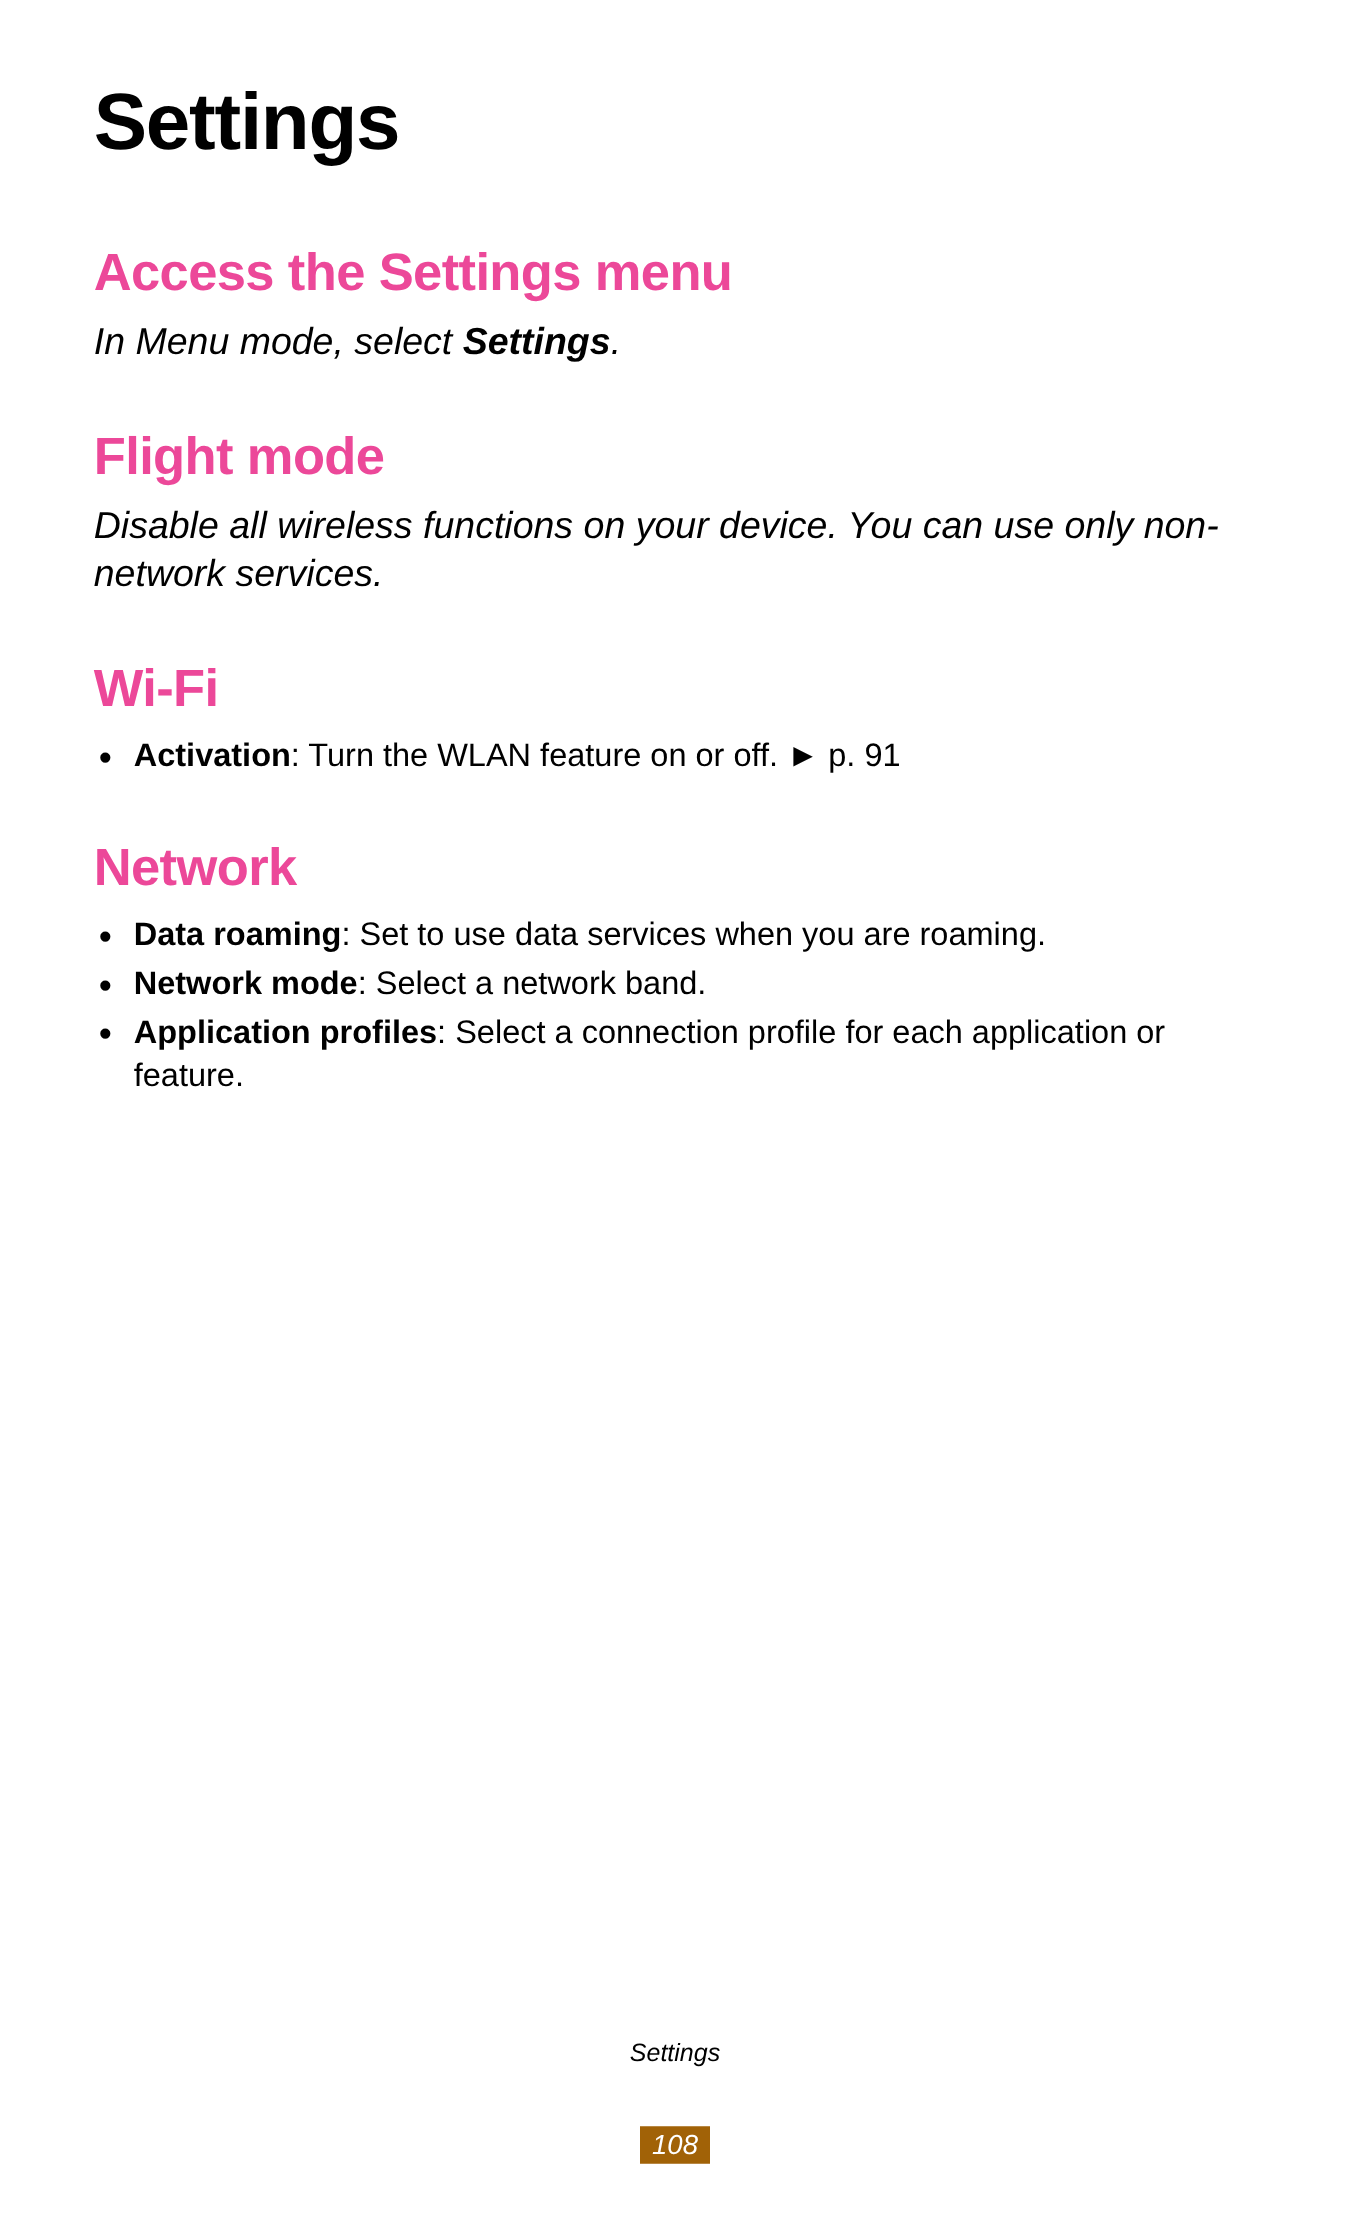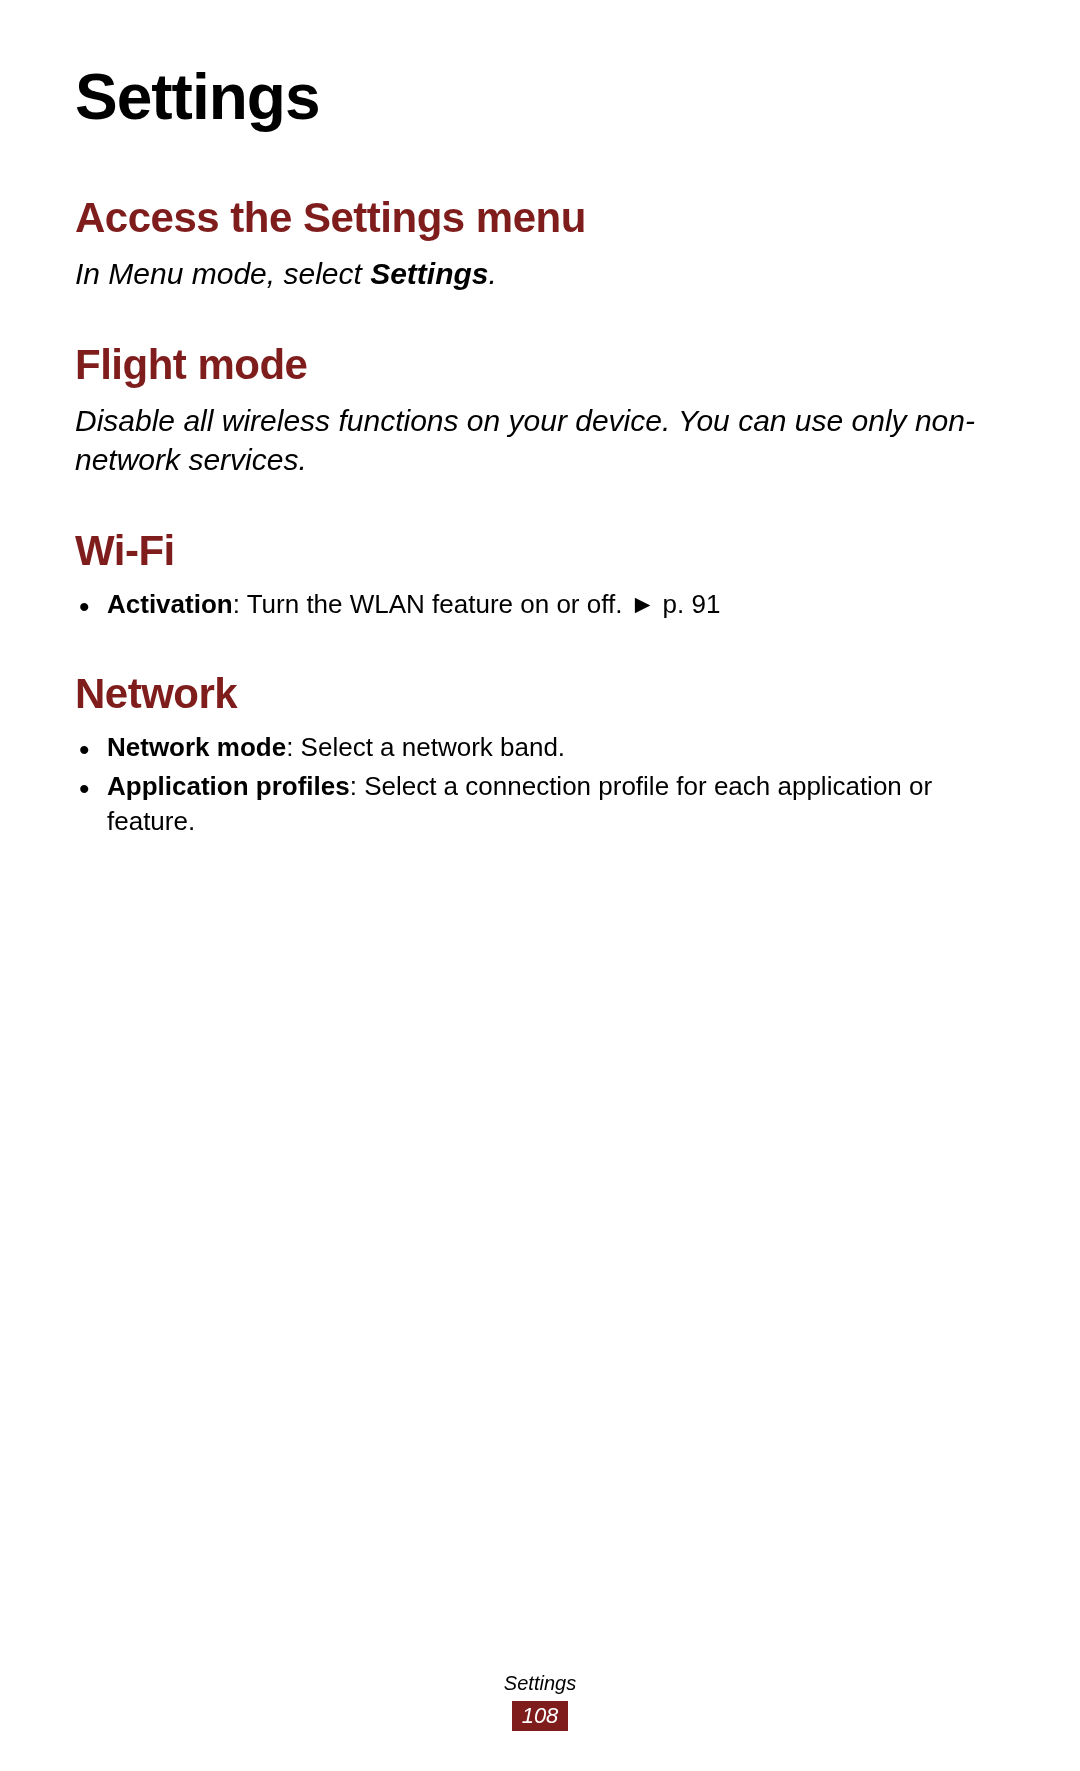--- a/index.html
+++ b/index.html
@@ -18,21 +18,21 @@
     }
     .page-title {
       font-size: 64px;
       font-weight: bold;
       margin-bottom: 60px;
       letter-spacing: -1px;
     }
     .section-heading {
       font-size: 42px;
       font-weight: bold;
-      color: #7f1d1d;
+      color: #ec4899;
       margin-bottom: 12px;
       letter-spacing: -0.5px;
     }
     .body-text {
       font-size: 30px;
       line-height: 1.3;
       color: #000000;
       margin-bottom: 48px;
       font-style: italic;
     }
@@ -71,26 +71,27 @@
     }
     .footer-label {
       font-size: 20px;
       font-style: italic;
       color: #000000;
       display: block;
       margin-bottom: 6px;
     }
     .page-number {
       display: inline-block;
-      background: #7f1d1d;
+      background: #a16207;
       color: #ffffff;
       font-size: 22px;
       font-style: italic;
       padding: 2px 10px;
       font-weight: normal;
+      margin-top: 40px;
     }
     .section-block {
       margin-bottom: 10px;
     }
   </style>
 </head>
 <body>
 
 <h1 class="page-title">Settings</h1>
 
@@ -112,20 +113,23 @@
     <li>
       <span class="bold">Activation</span><span>: Turn the WLAN feature on or off. </span><span>► p. 91</span>
     </li>
   </ul>
 </div>
 
 <div class="section-block">
   <h2 class="section-heading">Network</h2>
   <ul class="bullet-list">
     <li>
+      <span class="bold">Data roaming</span><span>: Set to use data services when you are roaming.</span>
+    </li>
+    <li>
       <span class="bold">Network mode</span><span>: Select a network band.</span>
     </li>
     <li>
       <span class="bold">Application profiles</span><span>: Select a connection profile for each application or feature.</span>
     </li>
   </ul>
 </div>
 
 <div class="footer">
   <span class="footer-label">Settings</span>

